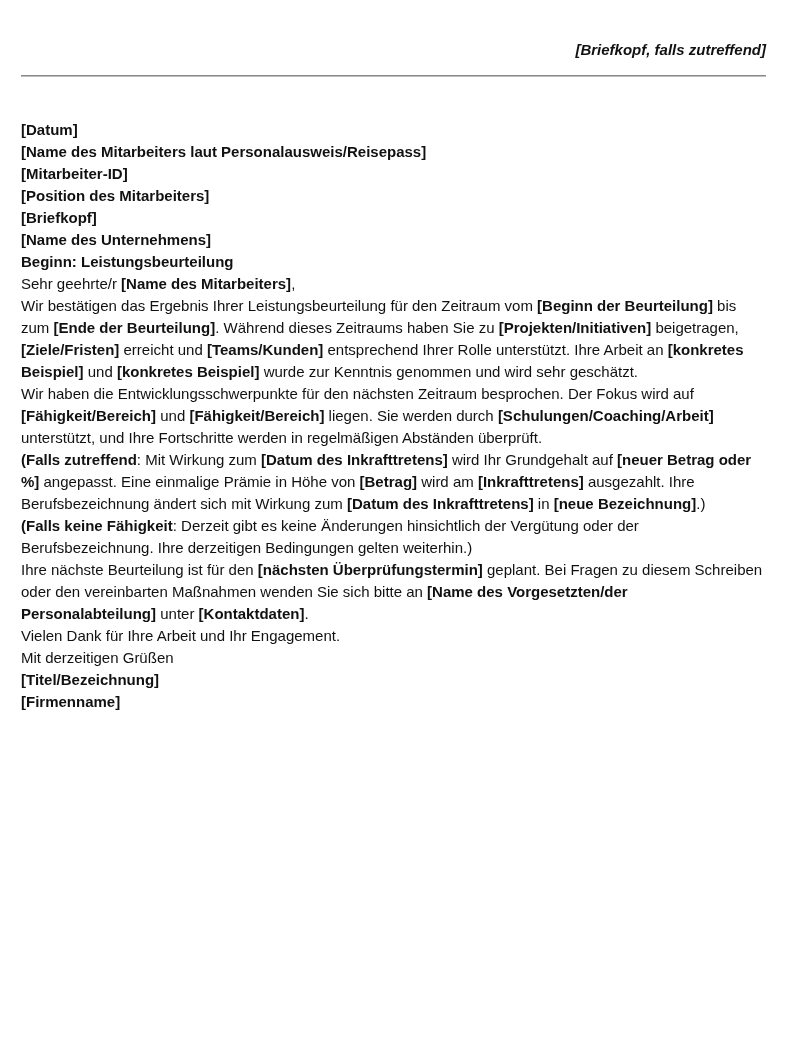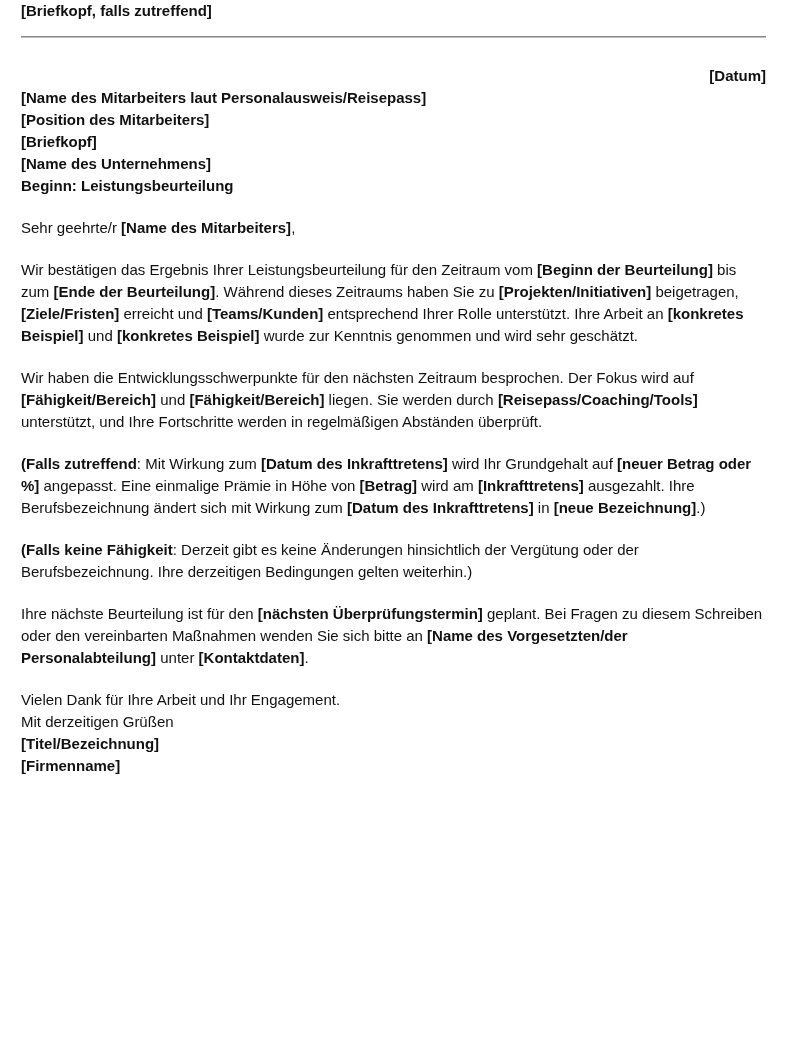--- a/index.html
+++ b/index.html
@@ -11,65 +11,67 @@
     margin: 0 auto;
     background: #ffffff;
     color: #111111;
     font-family: "Liberation Sans", "DejaVu Sans", sans-serif;
     font-size: 15px;
     line-height: 22px;
     padding: 0 21px;
     overflow: hidden;
   }
   .letterhead {
-    text-align: left;
+    margin-top: 39px;
+    text-align: right;
     font-weight: 700;
+    font-style: italic;
   }
   .divider {
     margin-top: 14px;
     height: 2px;
     border: 0;
     border-top: 1px solid #8a8a8a;
     border-bottom: 1px solid #bdbdbd;
   }
   .date {
-    margin-top: 27px;
-    text-align: right;
+    margin-top: 42px;
     font-weight: 700;
   }
   .block { }
   .bold { font-weight: 700; }
-  .page p { margin-top: 20px; }
+  .page p { }
   .page p b { font-weight: 700; }
 </style>
 </head>
 <body>
 
 <div class="page">
 
   <div class="letterhead">[Briefkopf, falls zutreffend]</div>
 
   <div class="divider"></div>
 
   <div class="date">[Datum]</div>
 
   <div class="block bold">
     <div>[Name des Mitarbeiters laut Personalausweis/Reisepass]</div>
+    <div>[Mitarbeiter-ID]</div>
     <div>[Position des Mitarbeiters]</div>
     <div>[Briefkopf]</div>
     <div>[Name des Unternehmens]</div>
   </div>
 
   <div class="block bold">Beginn: Leistungsbeurteilung</div>
 
   <p>Sehr geehrte/r <b>[Name des Mitarbeiters]</b>,</p>
 
   <p>Wir bestätigen das Ergebnis Ihrer Leistungsbeurteilung für den Zeitraum vom <b>[Beginn der Beurteilung]</b> bis zum <b>[Ende der Beurteilung]</b>. Während dieses Zeitraums haben Sie zu <b>[Projekten/Initiativen]</b> beigetragen, <b>[Ziele/Fristen]</b> erreicht und <b>[Teams/Kunden]</b> entsprechend Ihrer Rolle unterstützt. Ihre Arbeit an <b>[konkretes Beispiel]</b> und <b>[konkretes Beispiel]</b> wurde zur Kenntnis genommen und wird sehr geschätzt.</p>
 
-  <p>Wir haben die Entwicklungsschwerpunkte für den nächsten Zeitraum besprochen. Der Fokus wird auf <b>[Fähigkeit/Bereich]</b> und <b>[Fähigkeit/Bereich]</b> liegen. Sie werden durch <b>[Reisepass/Coaching/Tools]</b> unterstützt, und Ihre Fortschritte werden in regelmäßigen Abständen überprüft.</p>
+  <p>Wir haben die Entwicklungsschwerpunkte für den nächsten Zeitraum besprochen. Der Fokus wird auf <b>[Fähigkeit/Bereich]</b> und <b>[Fähigkeit/Bereich]</b> liegen. Sie werden durch <b>[Schulungen/Coaching/Arbeit]</b> unterstützt, und Ihre Fortschritte werden in regelmäßigen Abständen überprüft.</p>
 
   <p><b>(Falls zutreffend</b>: Mit Wirkung zum <b>[Datum des Inkrafttretens]</b> wird Ihr Grundgehalt auf <b>[neuer Betrag oder %]</b> angepasst. Eine einmalige Prämie in Höhe von <b>[Betrag]</b> wird am <b>[Inkrafttretens]</b> ausgezahlt. Ihre Berufsbezeichnung ändert sich mit Wirkung zum <b>[Datum des Inkrafttretens]</b> in <b>[neue Bezeichnung]</b>.)</p>
 
   <p><b>(Falls keine Fähigkeit</b>: Derzeit gibt es keine Änderungen hinsichtlich der Vergütung oder der Berufsbezeichnung. Ihre derzeitigen Bedingungen gelten weiterhin.)</p>
 
   <p>Ihre nächste Beurteilung ist für den <b>[nächsten Überprüfungstermin]</b> geplant. Bei Fragen zu diesem Schreiben oder den vereinbarten Maßnahmen wenden Sie sich bitte an <b>[Name des Vorgesetzten/der Personalabteilung]</b> unter <b>[Kontaktdaten]</b>.</p>
 
   <p>Vielen Dank für Ihre Arbeit und Ihr Engagement.</p>
 
   <div class="block">

